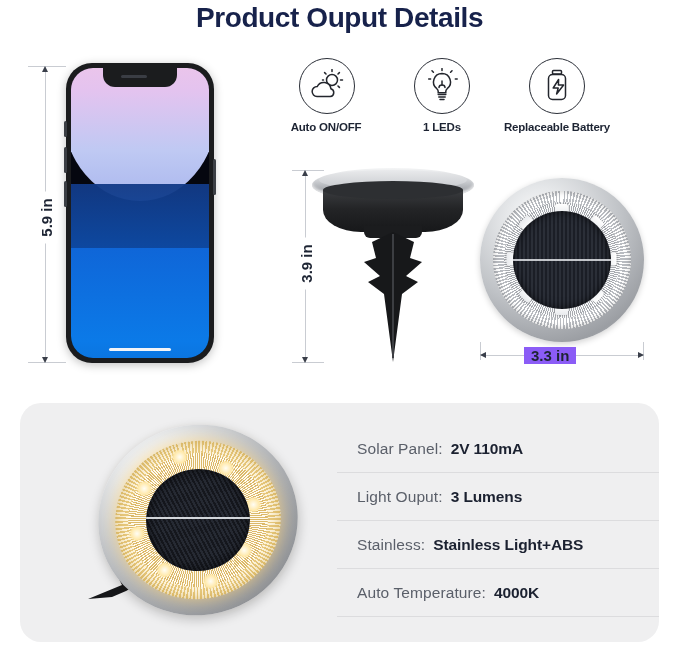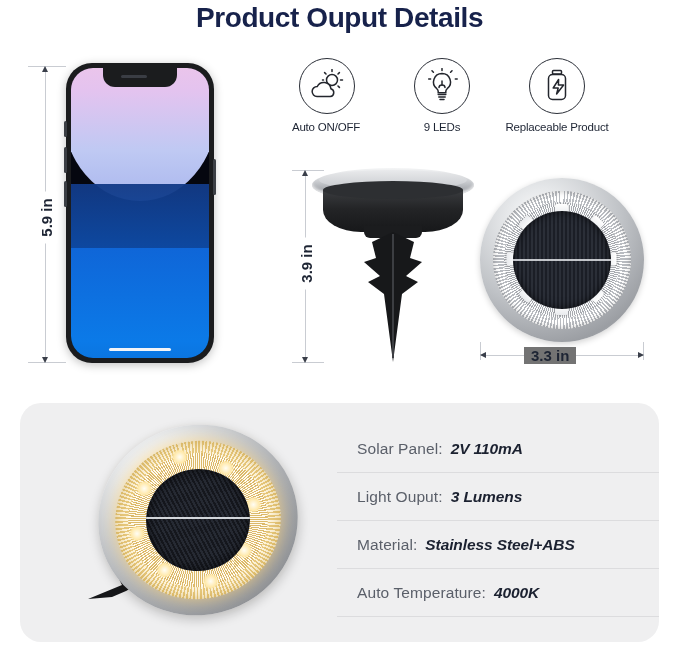--- a/index.html
+++ b/index.html
@@ -37,21 +37,21 @@
   .feature-circle {
     width: 56px; height: 56px;
     margin: 0 auto;
     border: 1.6px solid #2b2f38;
     border-radius: 50%;
     display: flex; align-items: center; justify-content: center;
   }
   .feature-label {
     margin-top: 7px;
     font-size: 11.5px;
-    font-weight: normal;
+    font-weight: bold;
     color: #1d2433;
     white-space: nowrap;
     letter-spacing: -0.2px;
   }
   .feature:nth-child(1) .feature-label { margin-left: -2px; }
   .feature:nth-child(3) .feature-label { margin-left: 0; }
 
   
   .phone {
     position: absolute;
@@ -158,21 +158,21 @@
     white-space: nowrap;
     background: #ffffff;
     padding: 3px 2px;
   }
   .dim-text-h {
     position: absolute;
     font-size: 15px;
     font-weight: bold;
     color: #1d2433;
     white-space: nowrap;
-    background: #737373;
+    background: #8b5cf6;
     padding: 0 7px;
   }
 
   
   .side-view { position: absolute; left: 312px; top: 168px; width: 162px; height: 196px; }
   .sv-rim {
     position: absolute; left: 0; top: 0; width: 162px; height: 34px;
     border-radius: 50%/50%;
     background: linear-gradient(180deg,#f4f5f6 0%,#d5d7da 32%,#a9acb1 62%,#cfd2d6 100%);
     box-shadow: inset 0 -2px 3px rgba(255,255,255,.7);
@@ -310,21 +310,20 @@
     font-size: 15.5px;
     color: #5a5f69;
     letter-spacing: 0.1px;
   }
   .spec-value {
     font-size: 15.5px;
     font-weight: bold;
     color: #1b2130;
     margin-left: 8px;
     letter-spacing: -0.1px;
-    font-style: italic;
   }
 </style>
 </head>
 <body>
 
 <div class="page-title">Product Ouput Details</div>
 
 <div class="features">
 
   <div class="feature">
@@ -341,32 +340,32 @@
   <div class="feature">
     <div class="feature-circle">
       <svg width="34" height="36" viewBox="0 0 34 36" fill="none" stroke="#23262d" stroke-width="1.5" stroke-linecap="round">
         <path d="M17 5.5a8.5 8.5 0 0 0-5.2 15.2c.9.8 1.4 1.7 1.4 2.8v1.2h7.6v-1.2c0-1.1.5-2 1.4-2.8A8.5 8.5 0 0 0 17 5.5z"></path>
         <path d="M14 19.5c0-2 1.4-2.6 3-2.6s3 .6 3 2.6"></path>
         <path d="M17 16.9V13"></path>
         <path d="M13.2 26.5h7.6M13.8 29h6.4M15 31.5h4"></path>
         <path d="M17 2.5V.6M5.6 11H3.7M30.3 11h1.9M8.4 4.2 7 2.8M25.6 4.2 27 2.8"></path>
       </svg>
     </div>
-    <div class="feature-label">9 LEDs</div>
+    <div class="feature-label">1 LEDs</div>
   </div>
 
   <div class="feature">
     <div class="feature-circle">
       <svg width="30" height="36" viewBox="0 0 30 36" fill="none" stroke="#23262d" stroke-width="1.5" stroke-linejoin="round">
         <rect x="10.5" y="2.5" width="9" height="3.4" rx="1"></rect>
         <rect x="6.5" y="6.5" width="17" height="25" rx="4"></rect>
         <path d="M16.6 11.5 11.2 20h5l-1.6 6 7-9h-5.2z" fill="#ffffff"></path>
       </svg>
     </div>
-    <div class="feature-label">Replaceable Product</div>
+    <div class="feature-label">Replaceable Battery</div>
   </div>
 
 </div>
 
 <div class="phone">
   <div class="btn-side btn-silence"></div>
   <div class="btn-side btn-vup"></div>
   <div class="btn-side btn-vdn"></div>
   <div class="btn-side btn-power"></div>
   <div class="phone-screen">
@@ -453,22 +452,22 @@
   <div class="spec-table">
     <div class="spec-row">
       <span class="spec-label">Solar Panel:</span>
       <span class="spec-value">2V 110mA</span>
     </div>
     <div class="spec-row">
       <span class="spec-label">Light Ouput:</span>
       <span class="spec-value">3 Lumens</span>
     </div>
     <div class="spec-row">
-      <span class="spec-label">Material:</span>
-      <span class="spec-value">Stainless Steel+ABS</span>
+      <span class="spec-label">Stainless:</span>
+      <span class="spec-value">Stainless Light+ABS</span>
     </div>
     <div class="spec-row">
       <span class="spec-label">Auto Temperature:</span>
       <span class="spec-value">4000K</span>
     </div>
   </div>
 
 </div>
 
 </body></html>

